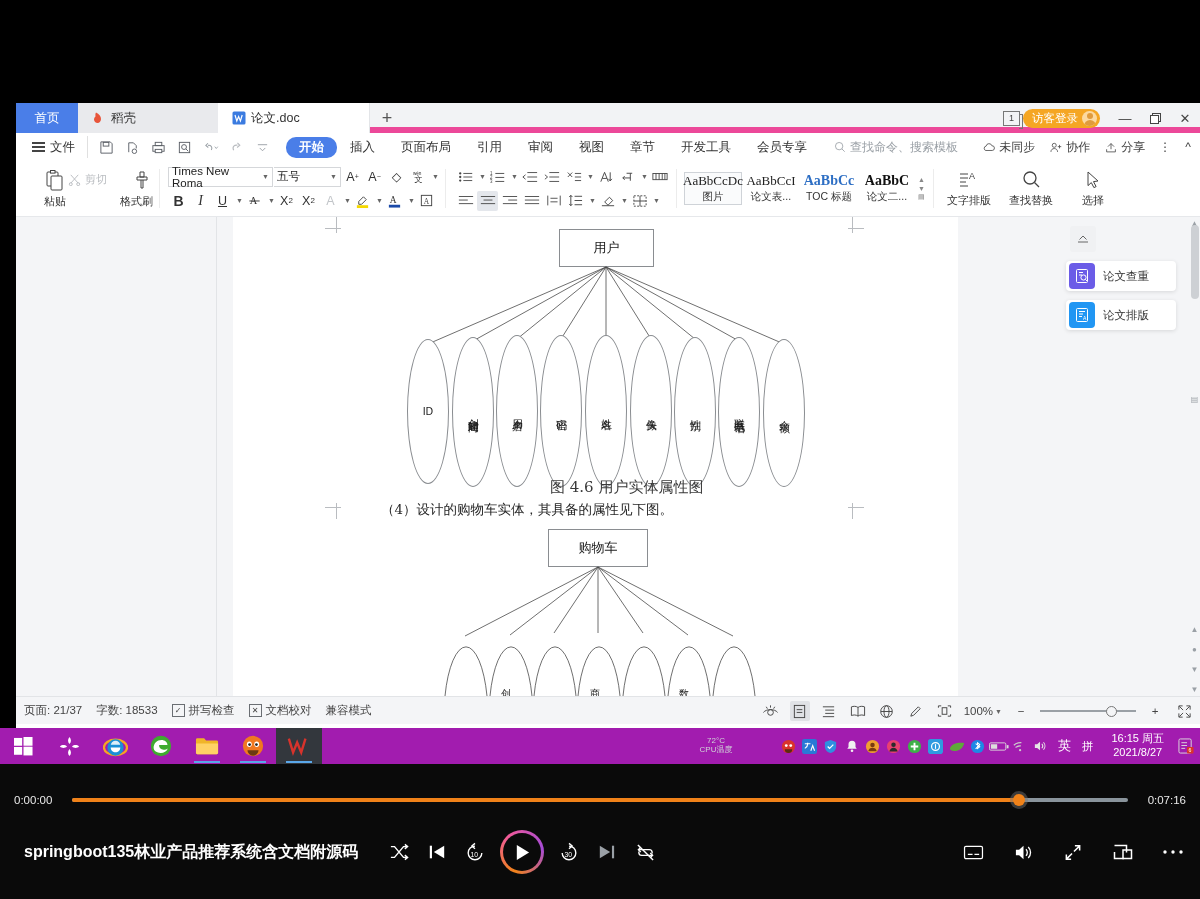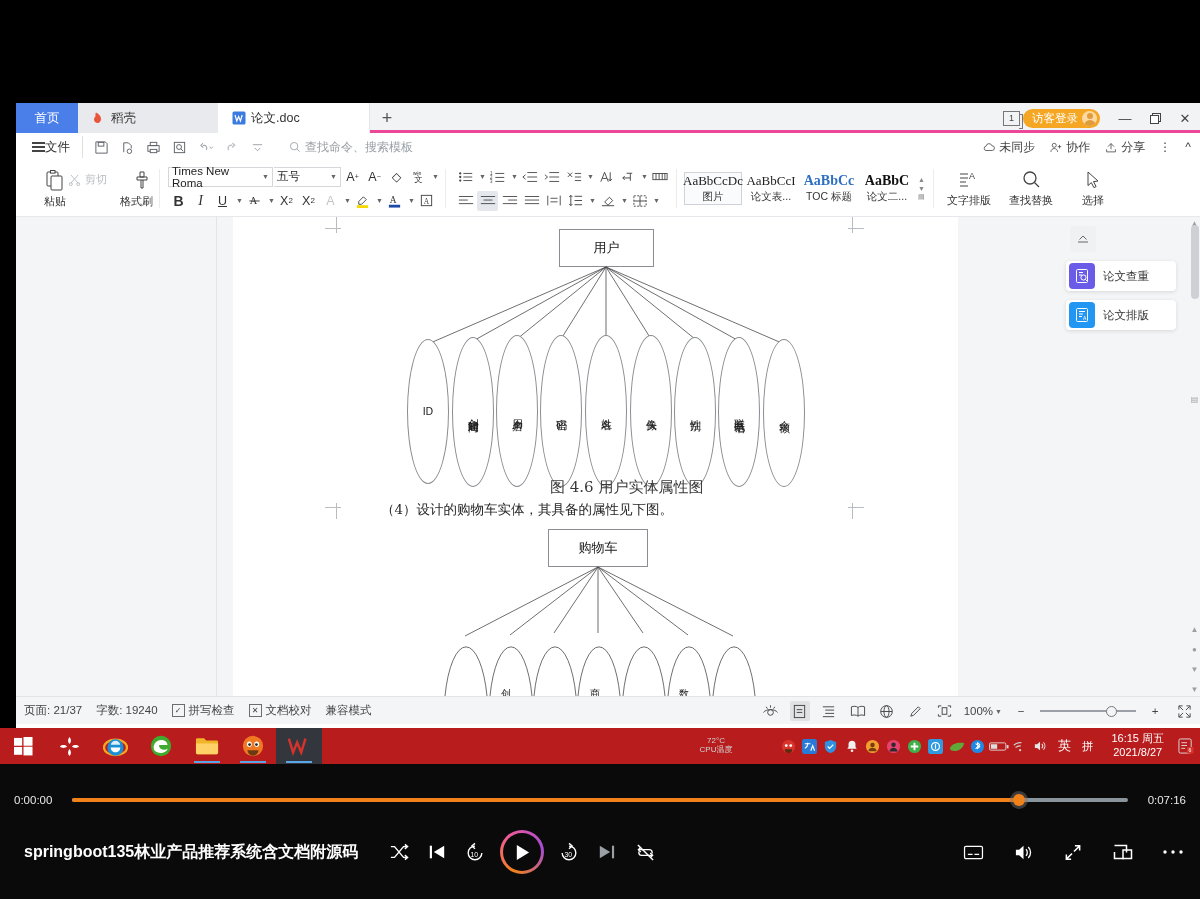--- a/index.html
+++ b/index.html
@@ -9,21 +9,21 @@
   #root { position:relative; width:1200px; height:899px; background:#000; }
 
   
   .letterbox-top { position:absolute; left:0; top:0; width:1200px; height:103px; background:#000; }
 
   
   .wps-window { position:absolute; left:16px; top:103px; width:1184px; height:625px;
      background:#fff; }
 
   
-  .titlebar { position:relative; height:30px; background:#f2f3f5; border-bottom:3px solid #ec4899; }
+  .titlebar { position:relative; height:30px; background:#f2f3f5; border-bottom:6px solid #ec4899; }
   .tab { position:absolute; top:0; height:30px; display:flex; align-items:center;
      gap:5px; padding:0 14px; font-size:12.5px; color:#333; }
   .tab.home { left:0; width:62px; background:#4a7ee8; color:#fff; justify-content:center; }
   .tab.doc-a { left:62px; width:140px; background:#e9eaed; }
   .tab.doc-b { left:202px; width:152px; background:#fff; border-right:1px solid #e3e5e8;}
   .tab .ticon { width:14px; height:14px; display:inline-block; flex:0 0 14px;}
   .newtab { position:absolute; left:354px; top:0; width:34px; height:30px; display:flex;
      align-items:center; justify-content:center; font-size:18px; color:#555; }
   .tb-right { position:absolute; right:0; top:0; height:30px; display:flex; align-items:center; gap:0px; }
   .count-box { width:17px; height:15px; border:1px solid #777; font-size:9px; color:#444;
@@ -33,21 +33,21 @@
      display:flex; align-items:center; padding:0 3px 0 9px; gap:4px; margin-right:10px; }
   .login-pill .av { width:15px; height:15px; border-radius:50%; background:#fcd9a0; position:relative; overflow:hidden;}
   .login-pill .av:before{content:"";position:absolute;left:4.5px;top:2.5px;width:6px;height:6px;border-radius:50%;background:#e09b3d;}
   .login-pill .av:after{content:"";position:absolute;left:1.5px;top:9.5px;width:12px;height:8px;border-radius:6px 6px 0 0;background:#e09b3d;}
   .wbtn { width:30px; height:30px; display:flex; align-items:center; justify-content:center;
      font-size:13px; color:#444; }
 
   
   .menurow { position:relative; height:28px; background:#fff; display:flex; align-items:center;
      font-size:12.5px; color:#333; padding-left:8px; }
-  .mfile { display:flex; align-items:center; padding:0 8px; }
+  .mfile { display:flex; align-items:center; gap:5px; padding:0 8px; }
   .hamb { width:13px; height:10px; position:relative; }
   .hamb i { position:absolute; left:0; width:13px; height:1.5px; background:#444; }
   .hamb i:nth-child(1){top:0}.hamb i:nth-child(2){top:4px}.hamb i:nth-child(3){top:8px}
   .qicons { display:flex; align-items:center; gap:2px; padding:0 6px; border-left:1px solid #e0e0e0; margin-left:4px;}
   .qi { width:24px; height:22px; display:flex; align-items:center; justify-content:center; color:#5b5f66; }
   .mtabs { display:flex; align-items:center; gap:0; margin-left:6px; }
   .mtab { padding:2px 13px; font-size:12.5px; color:#333; border-radius:10px; }
   .mtab.active { background:#4a7ee8; color:#fff; font-weight:bold; }
   .searchbox { display:flex; align-items:center; gap:4px; margin-left:14px; color:#9aa0a6; font-size:12px; }
   .menu-right { position:absolute; right:4px; top:0; height:28px; display:flex; align-items:center;
@@ -131,21 +131,21 @@
   .sqbox { width:13px; height:13px; border:1px solid #6a6e73; display:flex; align-items:center;
      justify-content:center; font-size:8px; }
   .zslider { width:96px; height:13px; position:relative; display:flex; align-items:center; }
   .zslider .track { width:100%; height:1.5px; background:#9aa0a6; }
   .zslider .knob { position:absolute; left:66px; width:11px; height:11px; border:1.5px solid #777;
      border-radius:50%; background:#f4f5f7; }
   .svb { width:20px; height:20px; display:flex; align-items:center; justify-content:center; color:#444;}
   .svb.sel { background:#e0e2e6; border-radius:2px; }
 
   
-  .taskbar { position:absolute; left:0; top:728px; width:1200px; height:36px; background:#b91c1c;
+  .taskbar { position:absolute; left:0; top:728px; width:1200px; height:36px; background:#a21caf;
      display:flex; align-items:center; }
   .tb-ic { width:46px; height:36px; display:flex; align-items:center; justify-content:center; position:relative;}
   .tb-ic.run:after { content:""; position:absolute; bottom:1px; left:10px; width:26px; height:2px; background:#5aa7e8;}
   .tb-ic.active { background:#33373d; }
   .tray { position:absolute; right:0; top:0; height:36px; display:flex; align-items:center; gap:0; }
   .tr-ic { width:21px; height:36px; display:flex; align-items:center; justify-content:center;
      color:#e8e8e8; font-size:12px; }
   .cpu { position:absolute; left:686px; top:0; height:36px; width:60px; color:#cfd3d6; font-size:8px;
      display:flex; flex-direction:column; align-items:center; justify-content:center; line-height:1.1;}
   .clock { color:#fff; font-size:11px; text-align:center; line-height:1.25; padding:0 8px; }
@@ -265,20 +265,31 @@
         <div class="qi">
           <svg width="15" height="15" viewBox="0 0 16 16">
               <path d="M5 11c-2-4 1-6 4-5.5M9 3l2.5 2.6L8.6 8" fill="none" stroke="#b9bcc0" stroke-width="1.2"></path>
             </svg>
           </div>
         <div class="qi">
           <svg width="13" height="13" viewBox="0 0 14 14">
               <path d="M2 4h10M4 7.5l3 3 3-3" fill="none" stroke="#9aa0a6"></path>
             </svg>
           </div>
+      </div>
+      <div class="mtabs">
+        <div class="mtab active">开始</div>
+        <div class="mtab">插入</div>
+        <div class="mtab">页面布局</div>
+        <div class="mtab">引用</div>
+        <div class="mtab">审阅</div>
+        <div class="mtab">视图</div>
+        <div class="mtab">章节</div>
+        <div class="mtab">开发工具</div>
+        <div class="mtab">会员专享</div>
       </div>
       <div class="searchbox">
         <svg width="12" height="12" viewBox="0 0 14 14">
             <circle cx="6" cy="6" r="4.3" fill="none" stroke="#9aa0a6"></circle>
             <path d="M9.2 9.2L12.5 12.5" stroke="#9aa0a6"></path>
           </svg>
         <span>查找命令、搜索模板</span>
       </div>
 
       <div class="menu-right">
@@ -728,21 +739,21 @@
         <div class="vbtn" style="top:178px">▤</div>
         <div class="vbtn" style="top:408px">▲</div>
         <div class="vbtn" style="top:428px">●</div>
         <div class="vbtn" style="top:448px">▼</div>
         <div class="vbtn" style="top:468px">▼</div>
       </div>
     </div>
 
     <div class="statusbar">
       <span class="sb-item">页面: 21/37</span>
-      <span class="sb-item">字数: 19240</span>
+      <span class="sb-item">字数: 18533</span>
       <span class="sb-item">
         <span class="sqbox">✓</span>
         <span>拼写检查</span>
       </span>
       <span class="sb-item">
         <span class="sqbox">✕</span>
         <span>文档校对</span>
       </span>
       <span class="sb-item">兼容模式</span>
 

